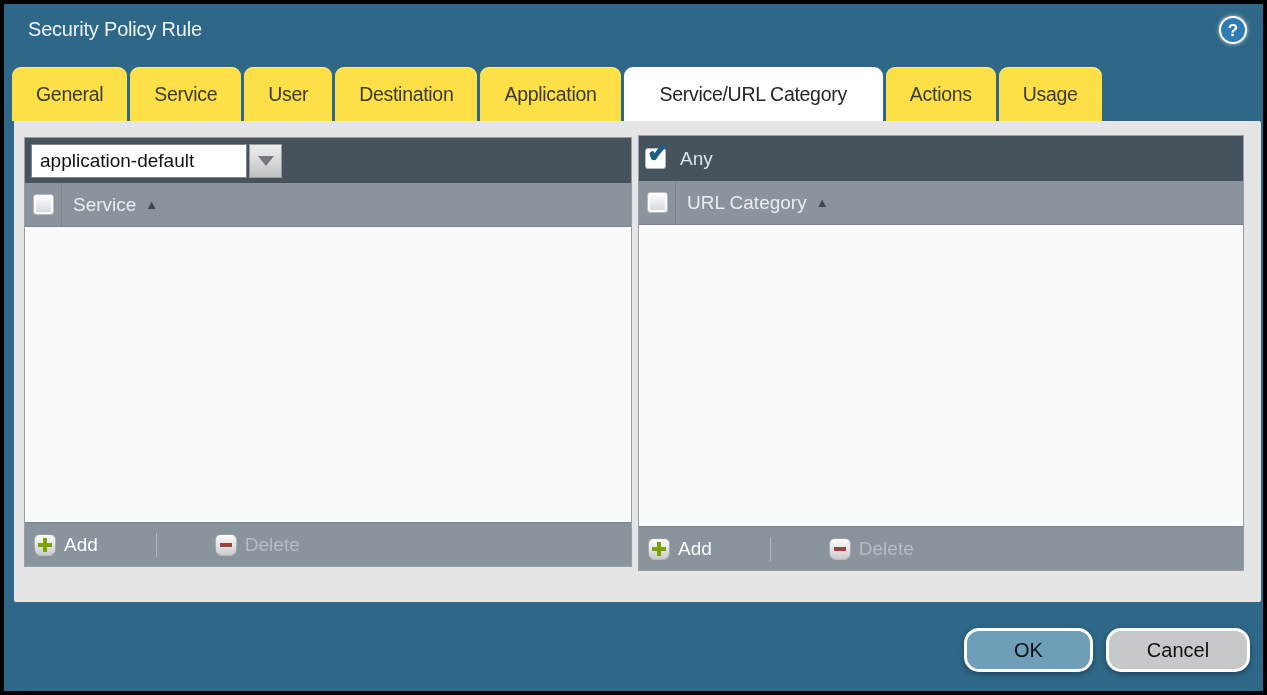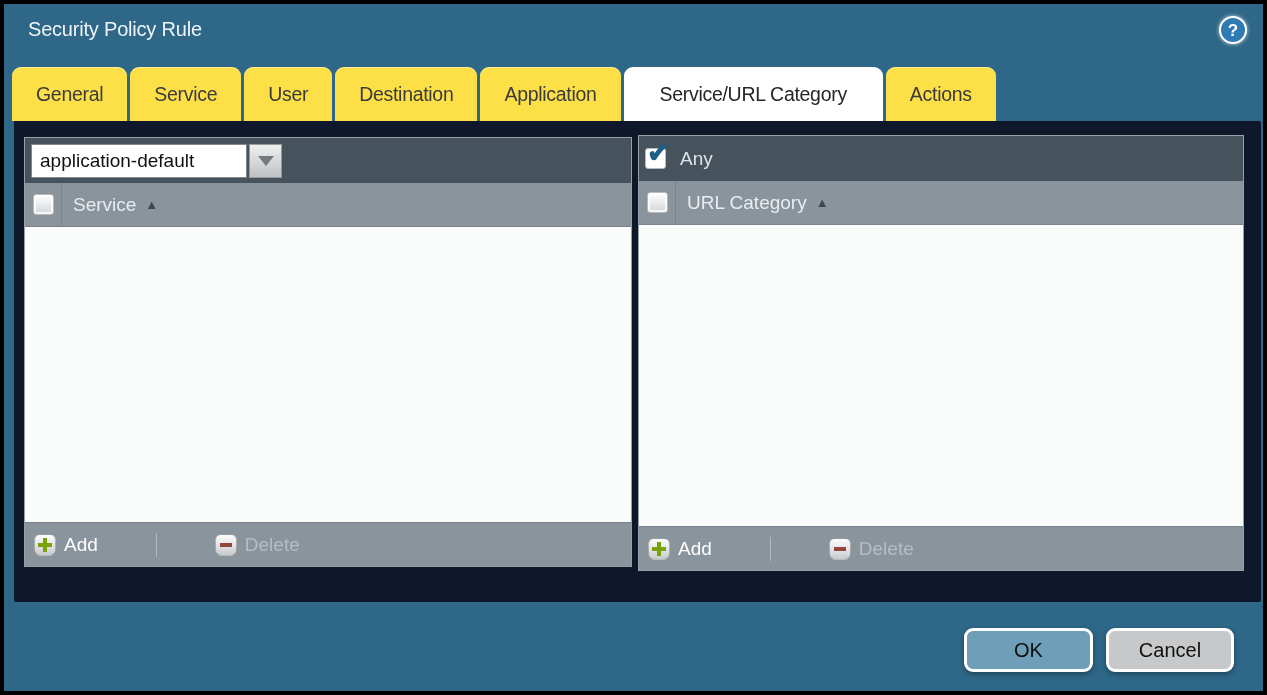--- a/index.html
+++ b/index.html
@@ -36,21 +36,21 @@
   }
   .tab.active {
     background:#ffffff; color:#262626; padding:0 36px;
     box-shadow:none;
     text-align:center;
   }
 
   
   .content {
     position:absolute; left:10px; top:117px; width:1247px; height:481px;
-    background:#0f172a; border-radius:0 2px 2px 2px;padding-left:14px;
+    background:#e5e5e5; border-radius:0 2px 2px 2px;padding-left:14px;
   }
 
   .panel {
     position:absolute; display:flex; flex-direction:column;
     border:1px solid #98a0a6; background:#fafbfb;
   }
   .panel.left  { left:10px;  top:16px; width:608px; height:430px; }
   .panel.right { left:624px; top:14px; width:606px; height:436px; }
 
   .toolbar {
@@ -124,46 +124,47 @@
   }
   .chip.plus::before  { content:""; position:absolute; left:3px;  right:3px; top:8px;  height:4px; background:#79a306; }
   .chip.plus::after   { content:""; position:absolute; top:3px; bottom:3px; left:8px;  width:4px;  background:#79a306; }
   .chip.minus::before { content:""; position:absolute; left:4px;  right:4px; top:8px;  height:4px; background:#97463e; }
 
   
   .dialog-buttons {
     position:absolute; left:960px; top:624px; display:flex; gap:13px;
   }
   .btn {
-    height:44px; border:3px solid #ffffff; border-radius:9px;
+    height:44px; border:3px solid #ffffff; border-radius:15px;
     font-family:"Liberation Sans", sans-serif; font-size:20px; color:#101010;
     cursor:pointer; box-shadow:0 2px 5px rgba(0,0,0,0.35);
   }
   .btn.ok { width:129px; background:#6f9eb8; }
-  .btn.cancel { width:128px; background:#c6c8ca; }
+  .btn.cancel { width:144px; background:#c6c8ca; }
 </style>
 </head>
 <body>
 
 <div class="dialog">
 
   <div class="title">Security Policy Rule</div>
 
   <div class="help">
     <span>?</span>
   </div>
 
   <div class="tabs">
     <div class="tab">General</div>
     <div class="tab">Service</div>
     <div class="tab">User</div>
     <div class="tab">Destination</div>
     <div class="tab">Application</div>
     <div class="tab active">Service/URL Category</div>
     <div class="tab">Actions</div>
+    <div class="tab">Usage</div>
   </div>
 
   <div class="content">
 
     <section class="panel left">
       <div class="toolbar">
         <div class="dropdown">
           <input class="dd-input" readonly="" value="application-default" style="">
           <div class="dd-btn">
             <span class="caret"></span>

